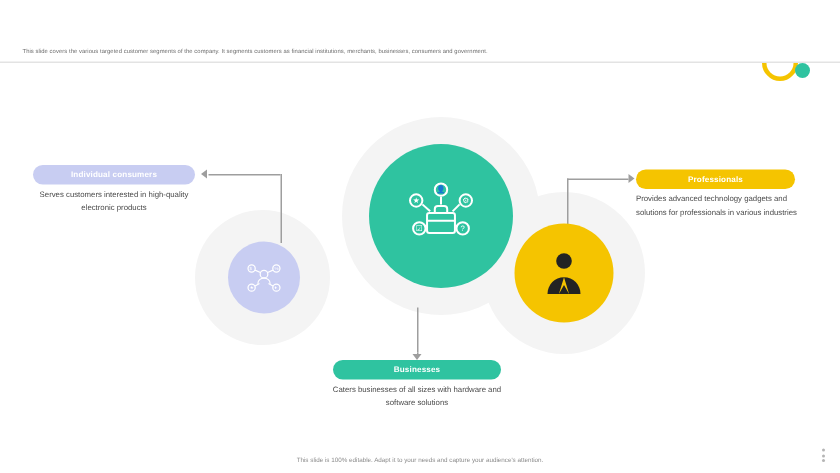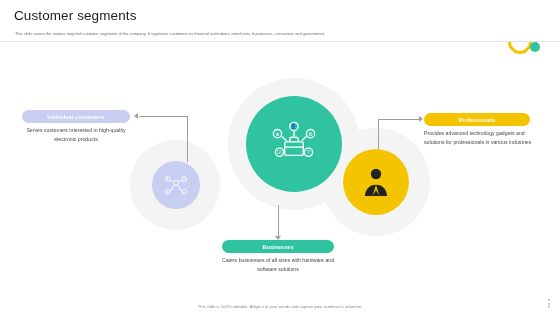--- a/index.html
+++ b/index.html
@@ -197,21 +197,20 @@
     border-radius: 50%;
   }
 
   .icon-svg { display: block; }
 </style>
 </head>
 <body>
 
 <div class="slide">
 
-  <div class="title">Customer segments</div>
   <div class="subtitle">This slide covers the various targeted customer segments of the company. It segments customers as financial institutions, merchants, businesses, consumers and government.</div>
   <div class="header-rule"></div>
 
   <div class="deco-arc"></div>
   <div class="deco-dot"></div>
 
   <div class="bg-circle c-left"></div>
   <div class="bg-circle c-center"></div>
   <div class="bg-circle c-right"></div>
 

